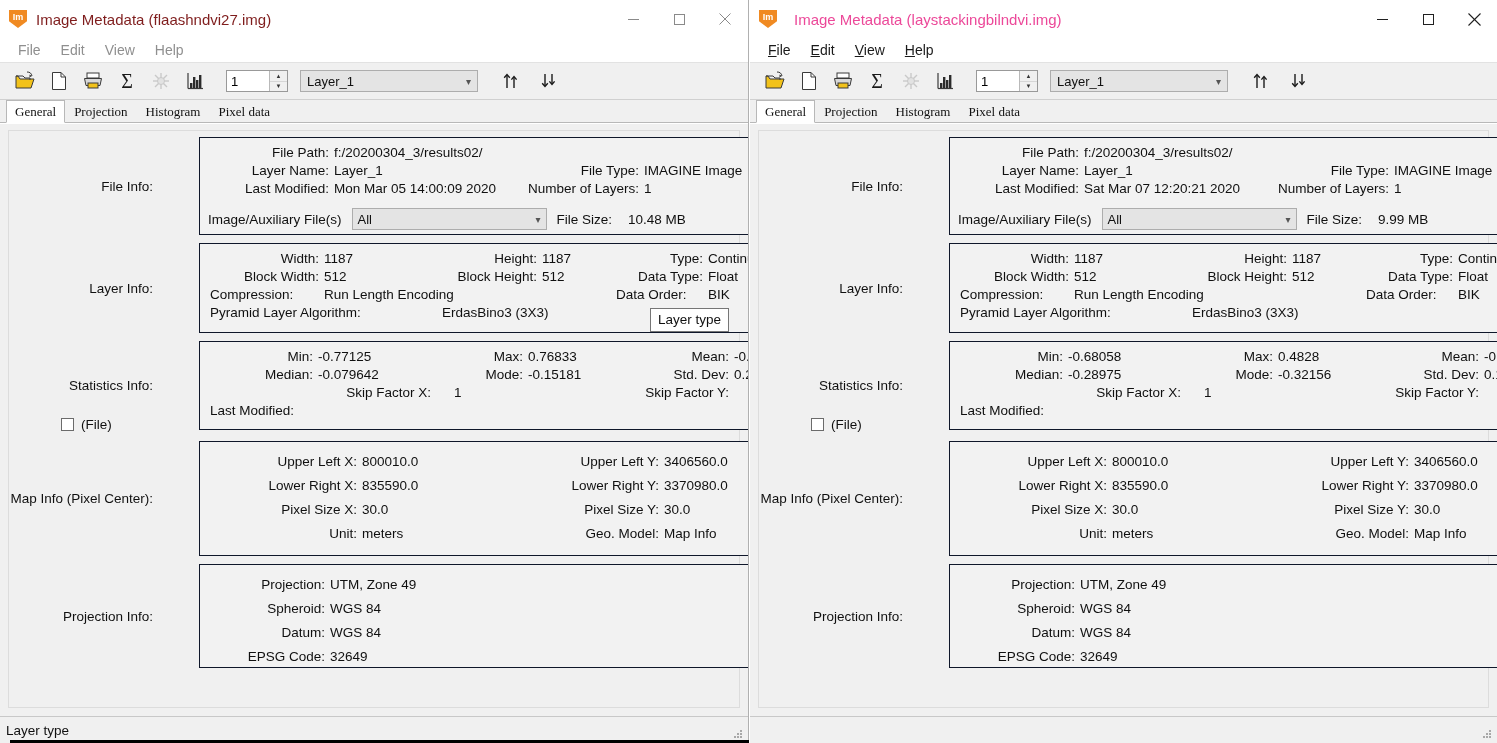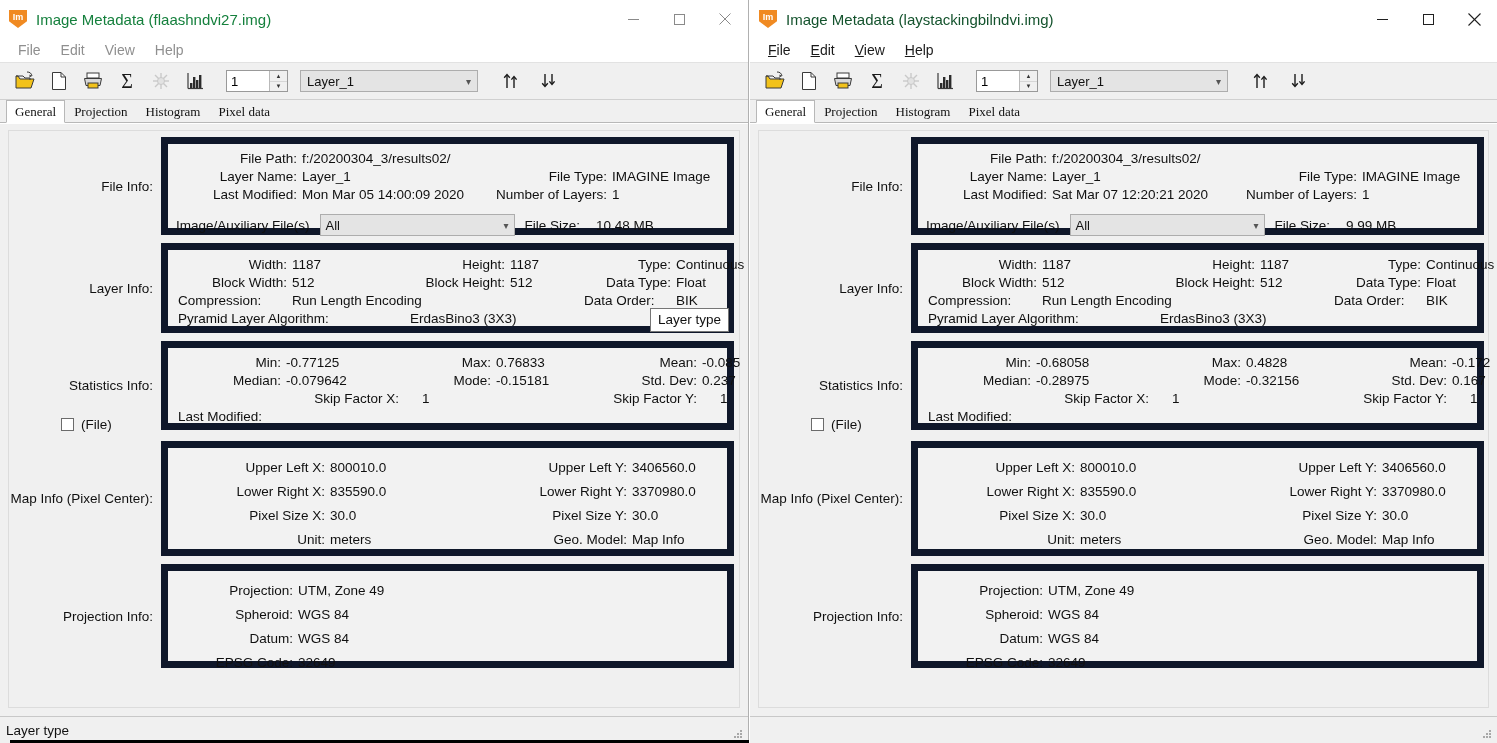--- a/index.html
+++ b/index.html
@@ -54,24 +54,24 @@
     position: absolute; left: 0; right: 0; top: 1px;
     text-align: center;
     font-size: 9px;
     font-weight: bold;
     color: #ffffff;
     font-family: "Liberation Sans", sans-serif;
     line-height: 12px;
   }
   .title-text {
     font-size: 15px;
-    color: #15803d;
+    color: #7f1d1d;
     white-space: nowrap;
   }
-  .window.right .title-text { color: #14532d; }
+  .window.right .title-text { color: #ec4899; margin-left: 8px; }
 
   .win-controls {
     position: absolute; right: 0; top: 0;
     height: 38px;
     display: flex;
     align-items: stretch;
   }
   .win-btn {
     width: 46px;
     display: flex; align-items: center; justify-content: center;
@@ -228,24 +228,25 @@
   .sec-label {
     width: 152px;
     text-align: right;
     padding-right: 8px;
     font-size: 13.5px;
     color: #101010;
     white-space: nowrap;
     box-sizing: border-box;
   }
   .sec-box {
-    border: 7px solid #0f172a;
+    border: 1px solid #0f172a;
     background: #f2f2f2;
     box-sizing: border-box;
     position: relative;
+    margin-left: 38px;
   }
 
   .grid {
     display: grid;
     font-size: 13.5px;
     color: #101010;
     padding: 7px 10px 7px 10px;
     box-sizing: border-box;
   }
   .lbl { text-align: right; padding-right: 5px; white-space: nowrap; }

